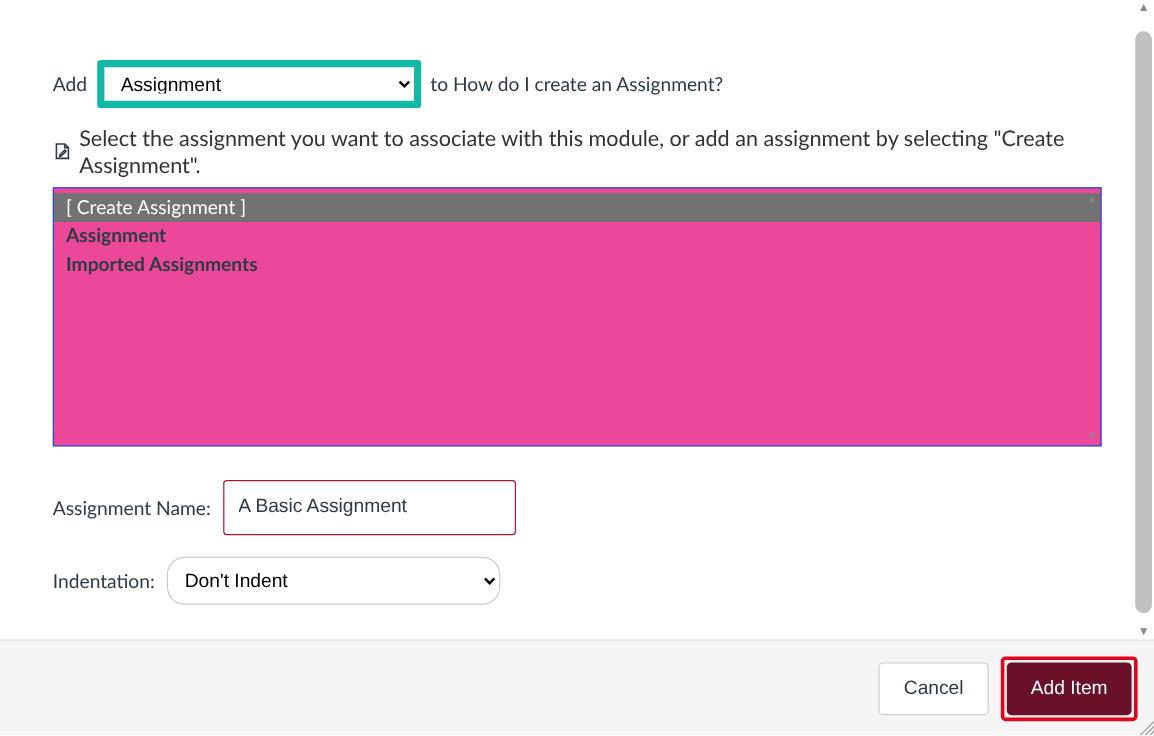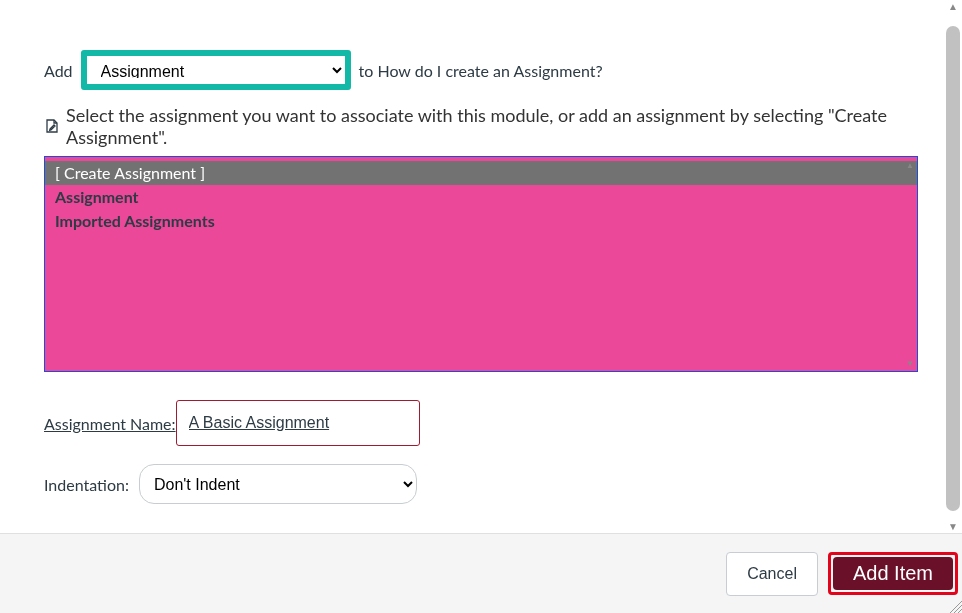--- a/index.html
+++ b/index.html
@@ -103,23 +103,23 @@
       position: absolute;
       right: 4px;
       font-size: 8px;
       color: #888;
     }
     .list-inner-arrow-up { top: 4px; }
     .list-inner-arrow-down { bottom: 4px; }
     .field-row {
       display: flex;
       align-items: center;
+      gap: 10px;
       margin-top: 28px;
       font-size: 16px;
-      text-decoration: underline;
     }
     .name-input {
       width: 244px;
       height: 46px;
       padding: 8px 12px;
       font-size: 16px;
       border: 1px solid #9e1b32;
       border-radius: 3px;
       color: #2d3b45;
     }
@@ -143,42 +143,42 @@
       position: absolute;
       bottom: 0;
       left: 0;
       right: 0;
       height: 80px;
       background: #f5f5f5;
       border-top: 1px solid #e0e0e0;
       display: flex;
       justify-content: flex-end;
       align-items: center;
-      padding-right: 4px;
+      padding-right: 14px;
       gap: 10px;
     }
     .btn-cancel {
       height: 44px;
       padding: 0 20px;
       font-size: 16px;
       color: #2d3b45;
       background: #fff;
       border: 1px solid #c7cdd1;
       border-radius: 4px;
       cursor: pointer;
     }
     .add-item-wrap {
       border: 3px solid #e2041b;
       border-radius: 4px;
       padding: 2px;
     }
     .btn-add {
-      height: 33px;
+      height: 44px;
       padding: 0 20px;
-      font-size: 20px;
+      font-size: 16px;
       color: #fff;
       background: #6a1028;
       border: none;
       border-radius: 4px;
       cursor: pointer;
     }
     .resize-handle {
       position: absolute;
       bottom: 0;
       right: 0;

